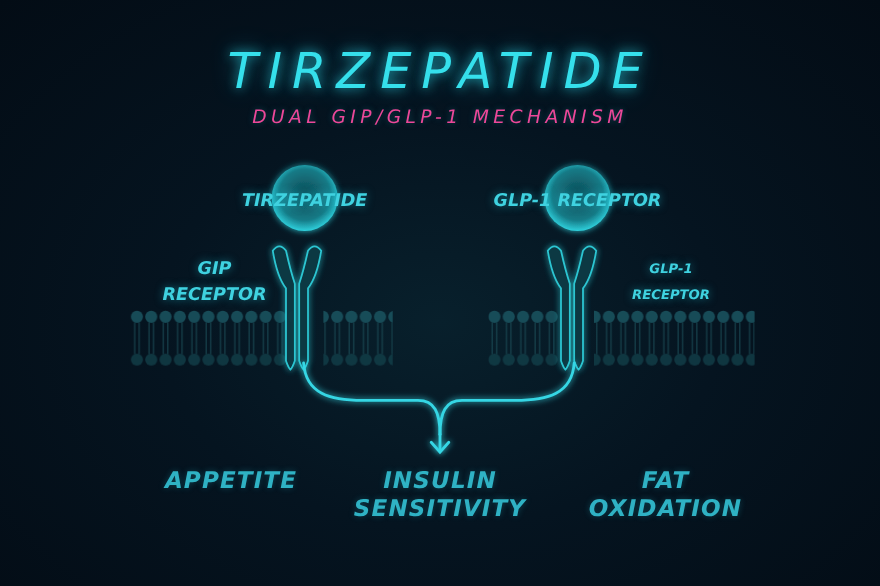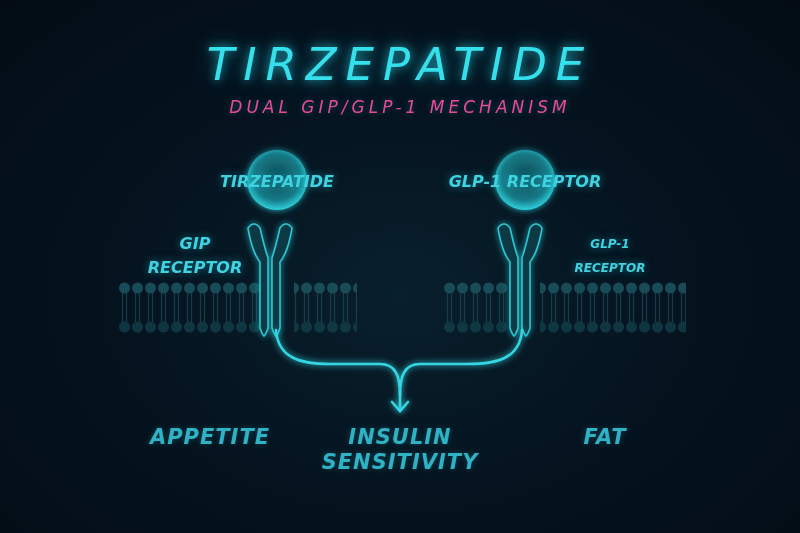--- a/index.html
+++ b/index.html
@@ -98,13 +98,14 @@
 
 <div class="abs outcome" style="left:130px; top:425px; width:160px;">
   <div>APPETITE</div>
 </div>
 <div class="abs outcome" style="left:320px; top:425px; width:160px;">
   <div>INSULIN</div>
   <div>SENSITIVITY</div>
 </div>
 <div class="abs outcome" style="left:525px; top:425px; width:160px;">
   <div>FAT</div>
+  <div>OXIDATION</div>
 </div>
 
 </body></html>

